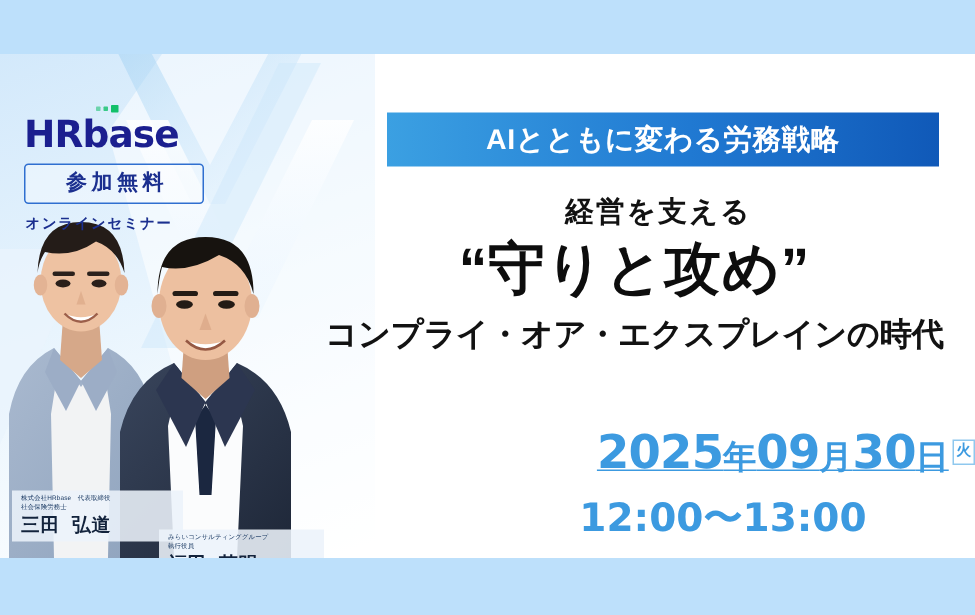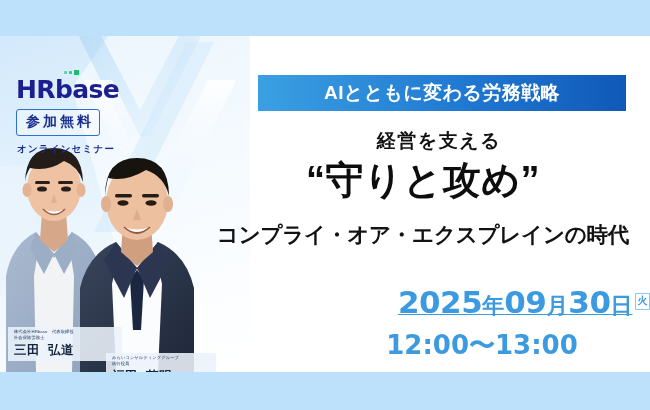--- a/index.html
+++ b/index.html
@@ -139,21 +139,21 @@
   .logo-text {
     color: #1b1f8f;
     font-size: 25px;
     font-weight: 700;
     letter-spacing: -0.6px;
     line-height: 1;
     font-family: "DejaVu Sans", sans-serif;
   }
   .badge-free {
     margin-top: 7px;
-    width: 84px;
+    width: 120px;
     box-sizing: border-box;
     border: 1.6px solid #2f6fd0;
     border-radius: 3px;
     text-align: center;
     color: #1b2f8f;
     font-size: 14px;
     font-weight: 700;
     letter-spacing: 3px;
     padding: 3px 0 4px 4px;
     background: rgba(255,255,255,0.35);
@@ -212,21 +212,21 @@
     width: 454px;
     text-align: center;
     color: #0d0d0d;
     font-size: 38px;
     font-weight: 700;
     letter-spacing: 0.5px;
     line-height: 1.1;
   }
   .head-3 {
     position: absolute;
-    left: 0; top: 184px;
+    left: 0; top: 172px;
     width: 454px;
     text-align: center;
     color: #121212;
     font-size: 21.5px;
     font-weight: 700;
     letter-spacing: -0.2px;
   }
 
   
   .date-row {

